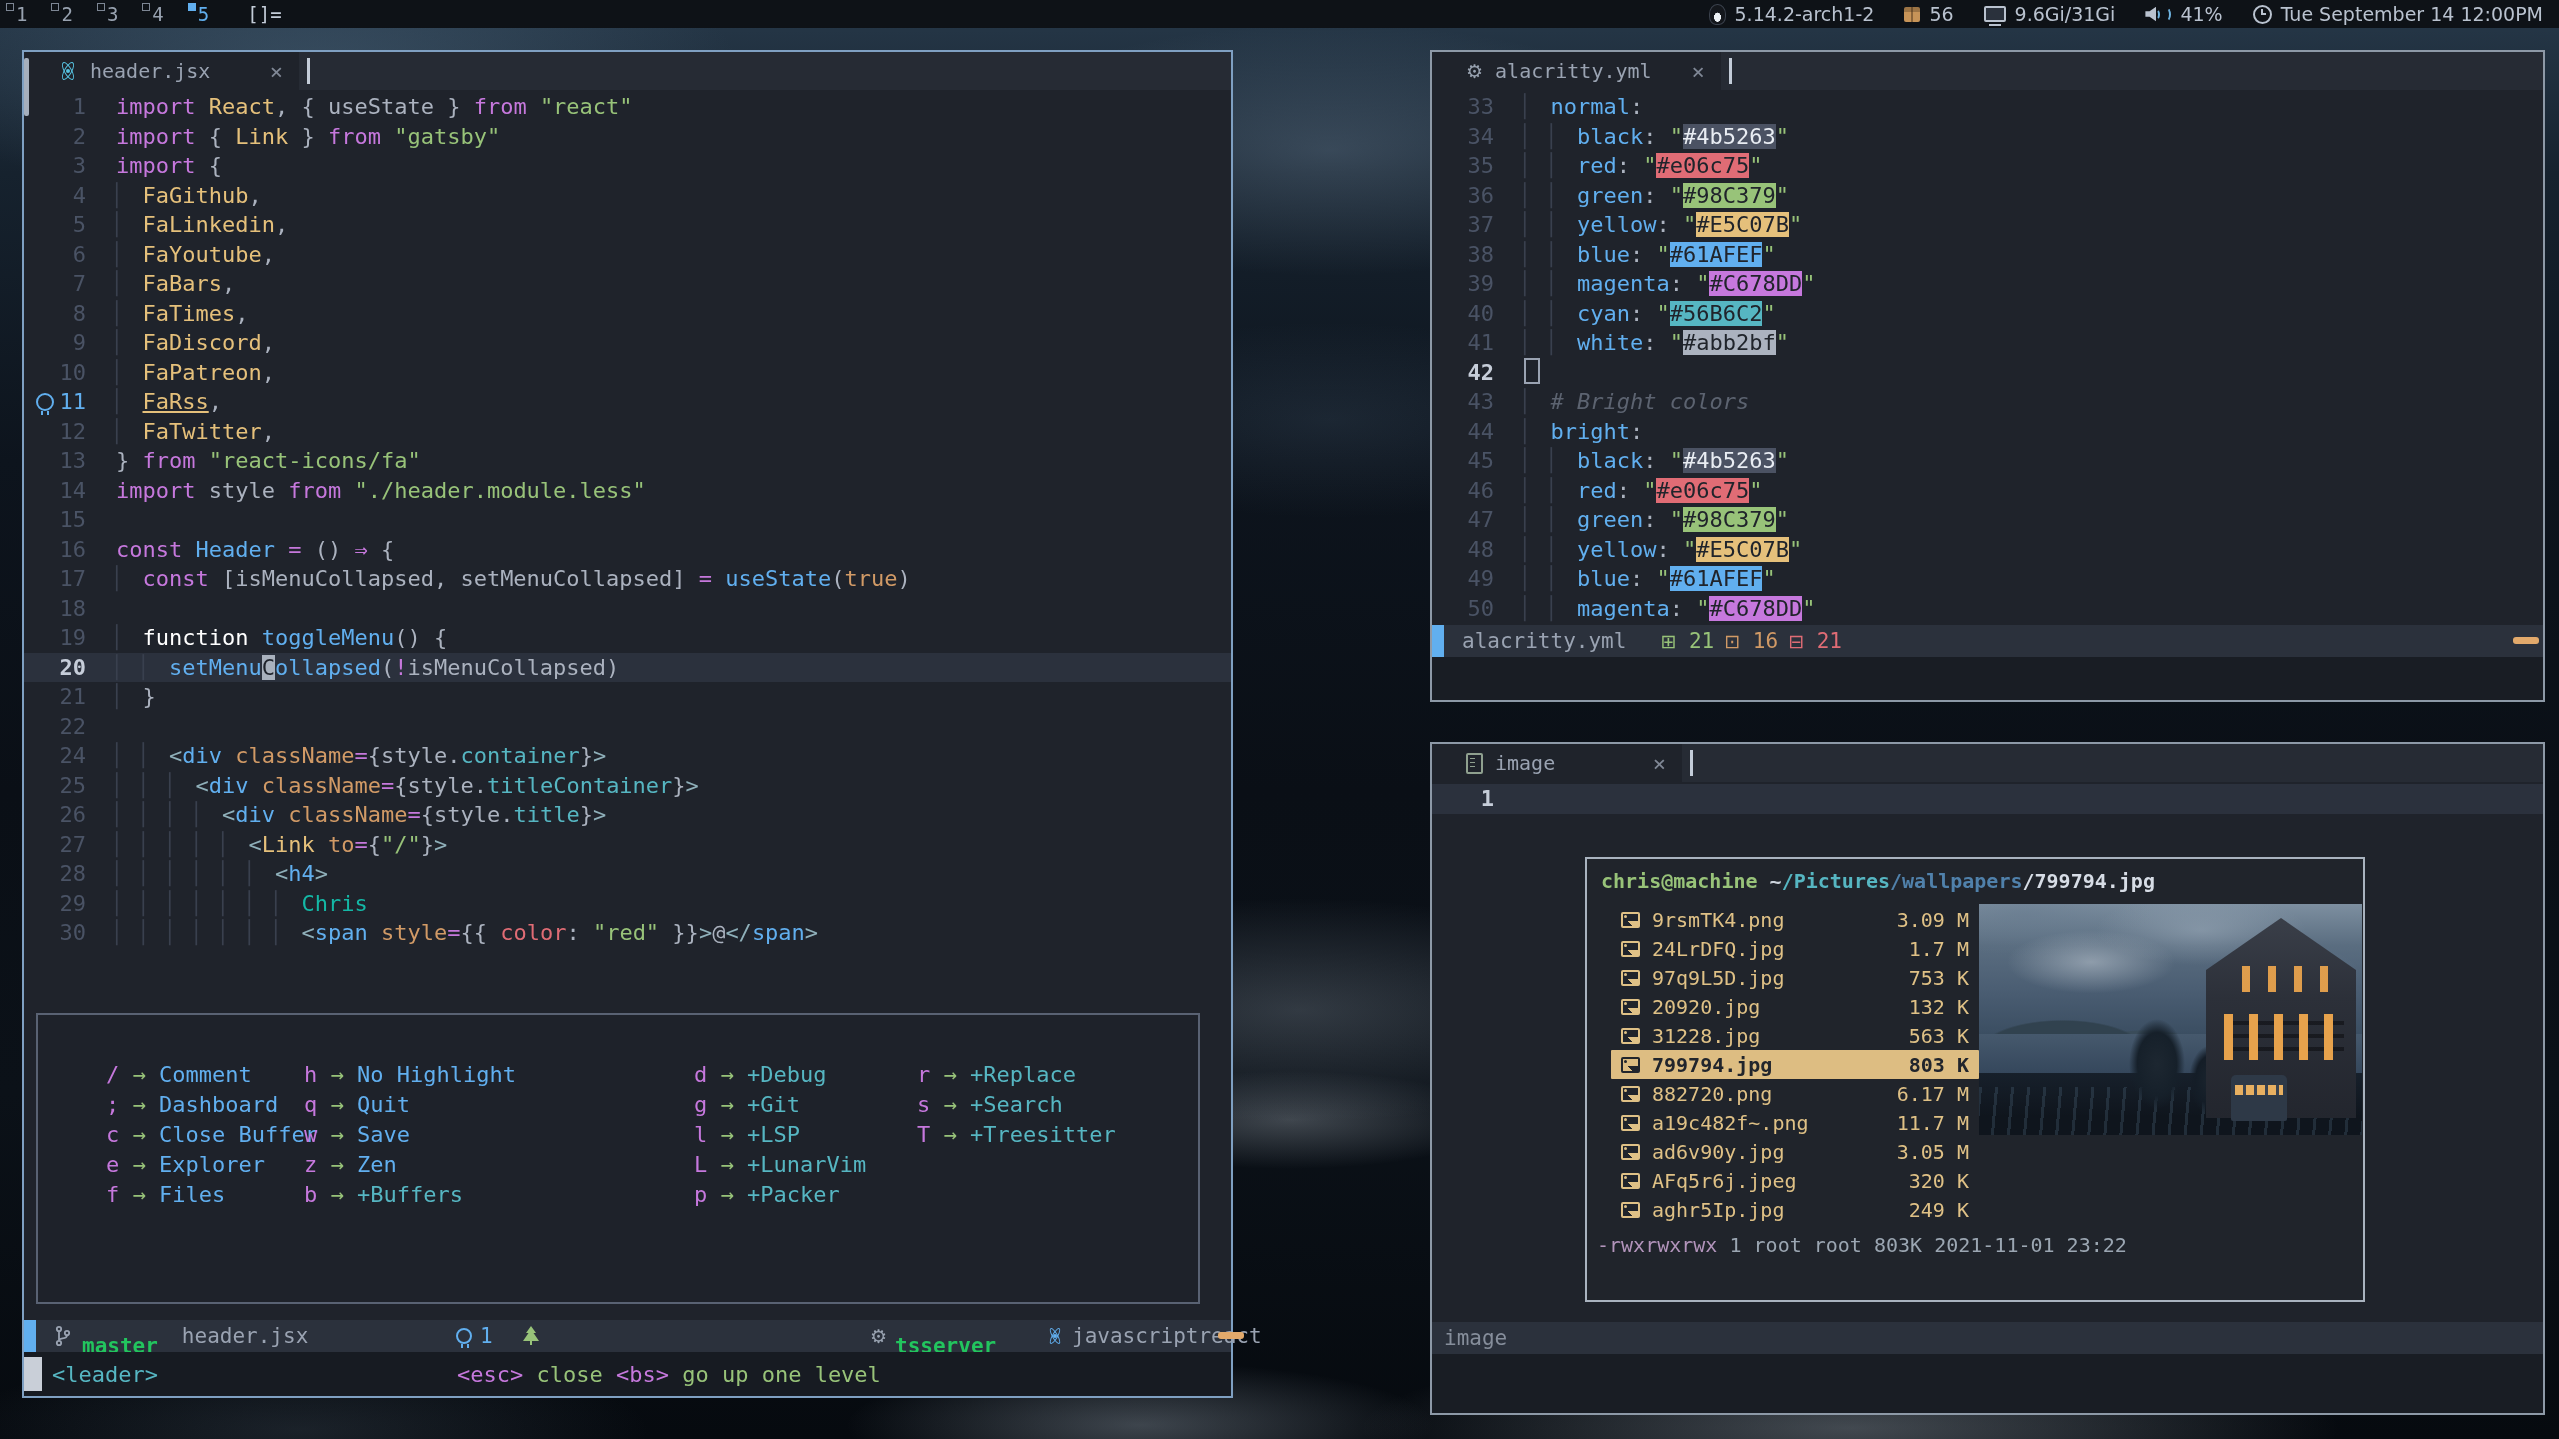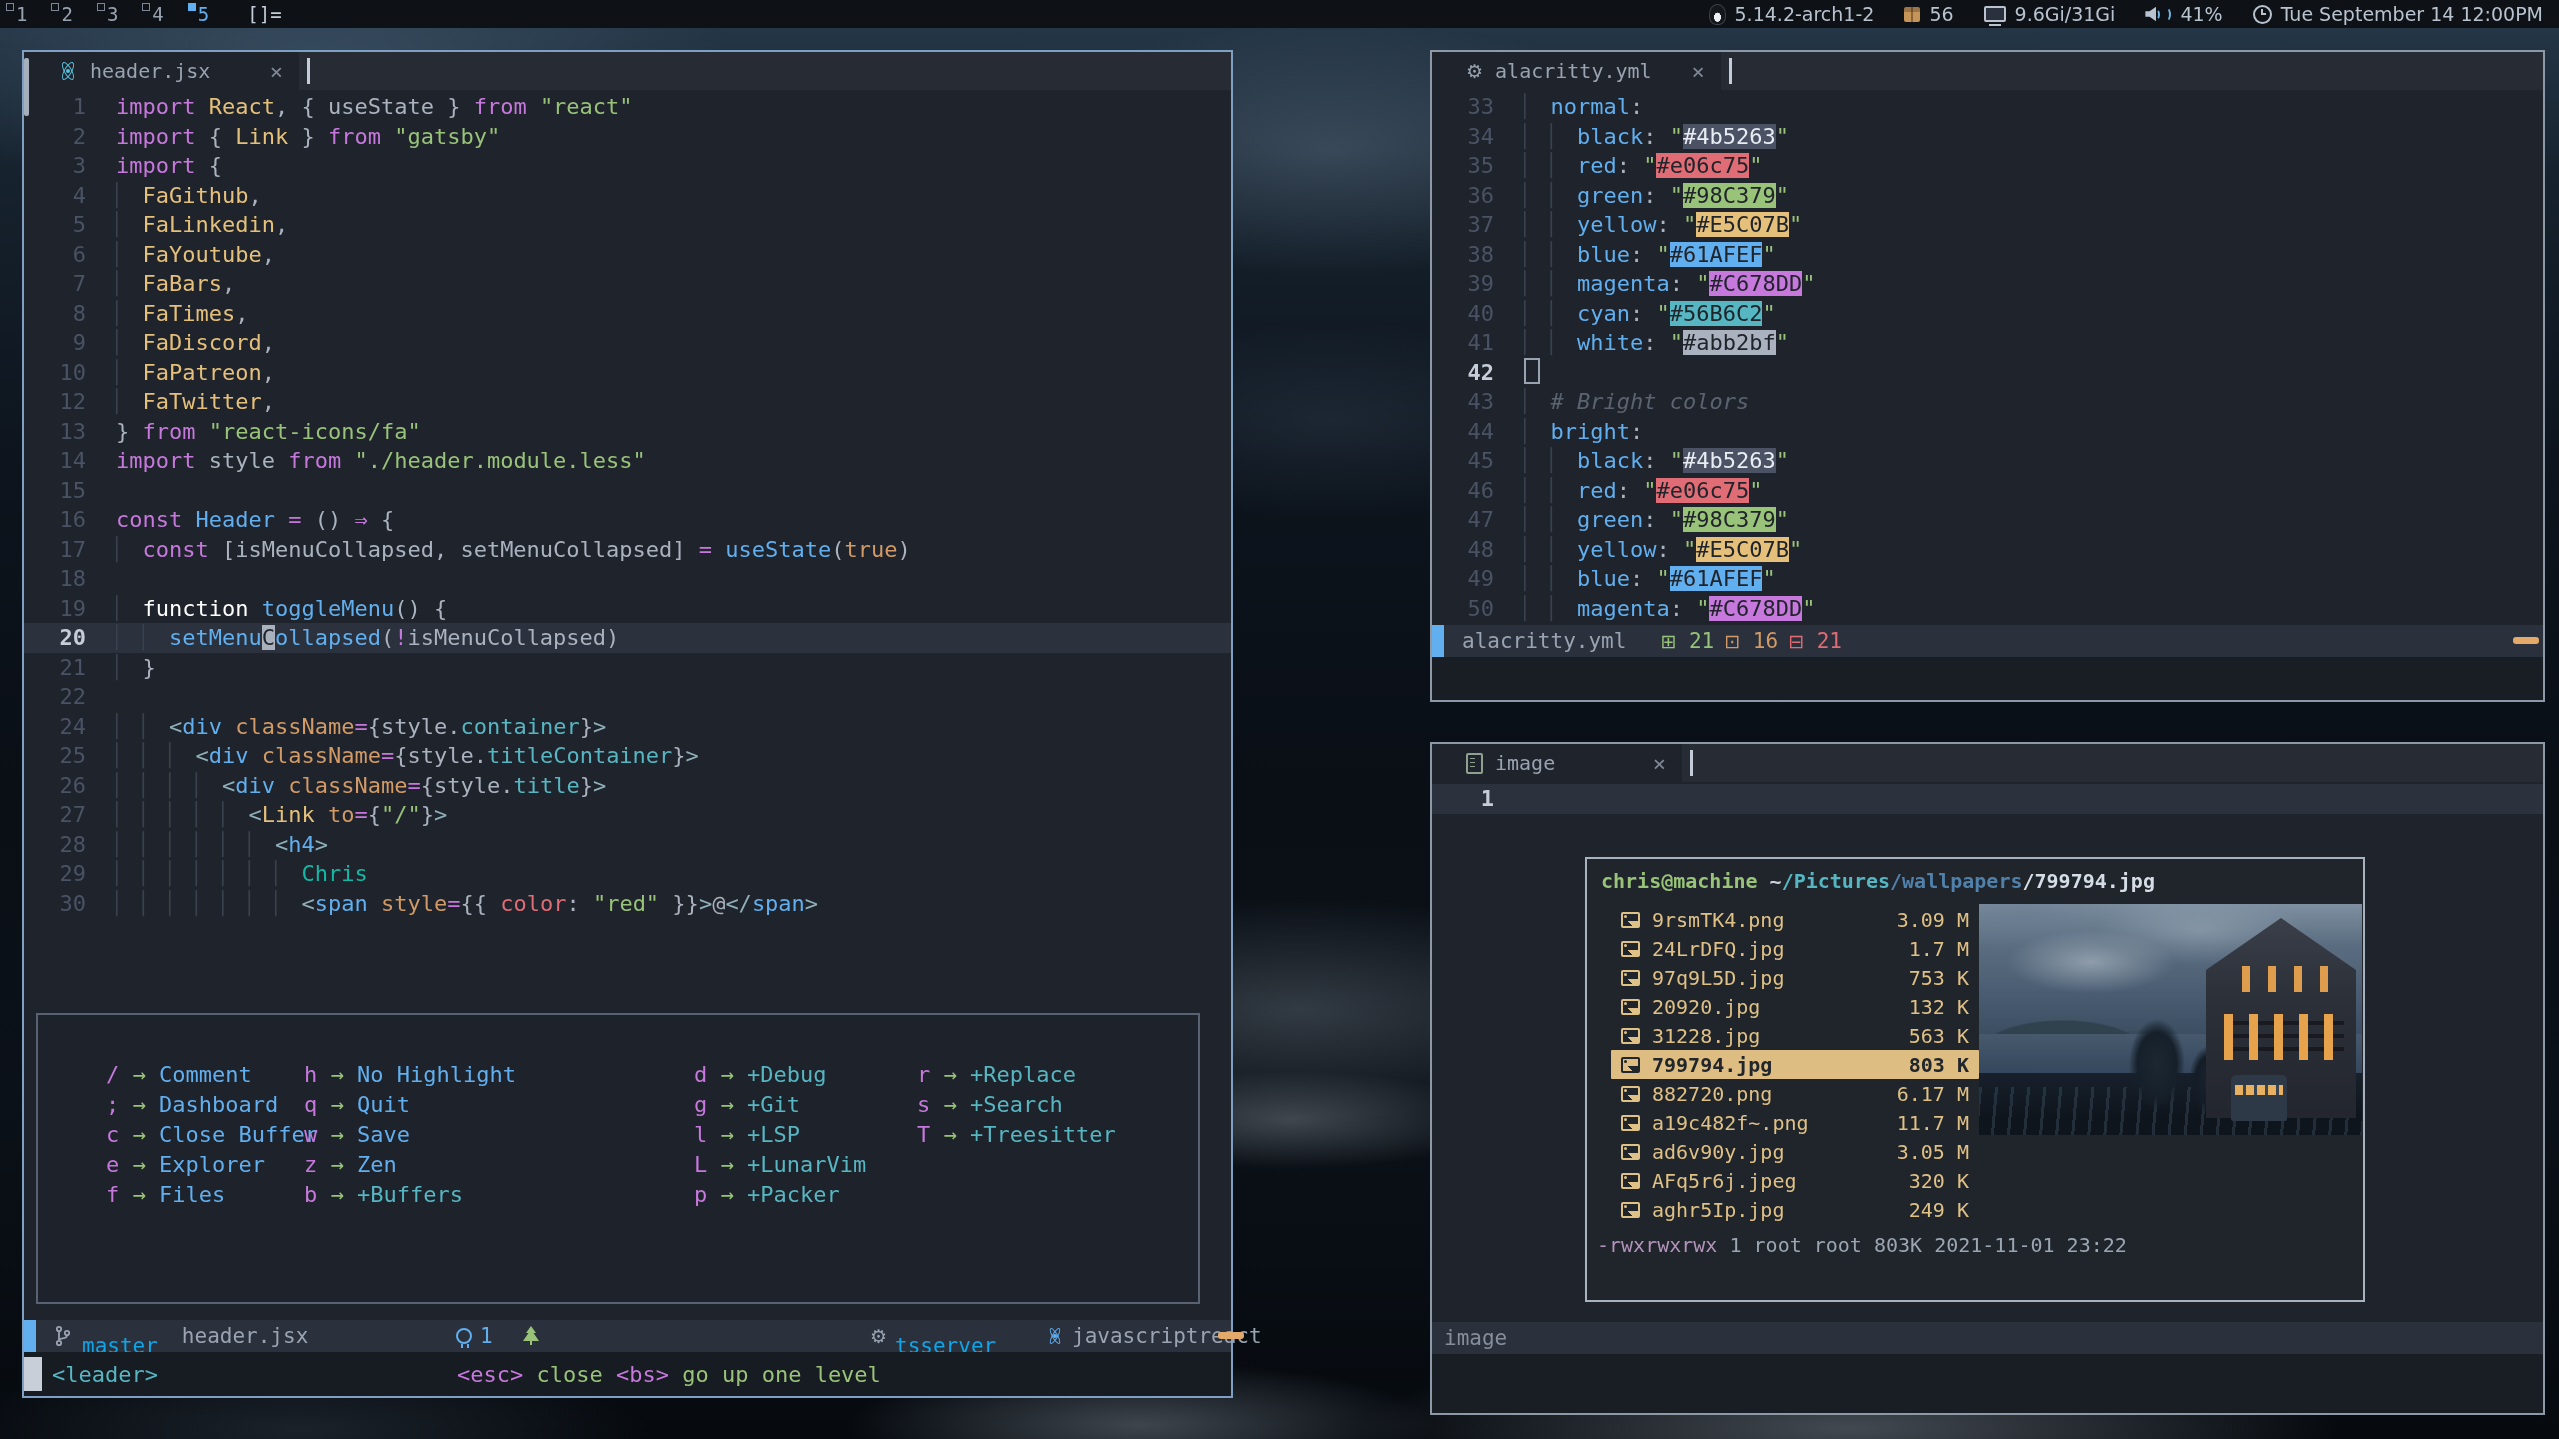--- a/index.html
+++ b/index.html
@@ -82,21 +82,21 @@
   .whichkey{position:absolute;left:12px;top:961px;width:1160px;height:287px;background:#1e222a;border:2px solid #596273;}
   .wk-col{position:absolute;top:45px;font:22px/30px "DejaVu Sans Mono",monospace;white-space:pre;}
   .wk-col:nth-child(1){left:68px;} .wk-col:nth-child(2){left:266px;}
   .wk-col:nth-child(3){left:656px;} .wk-col:nth-child(4){left:879px;}
   .wk-key{color:#c678dd;} .wk-arrow{color:#98c379;} .wk-label{color:#61afef;} .wk-label.group{color:#56b6c2;}
   
   .statusline{position:absolute;left:0;right:0;height:32px;background:#2b313c;
       font:21px "DejaVu Sans Mono",monospace;color:#9aa3b2;display:flex;align-items:center;gap:10px;}
   #win-left .statusline{top:1268px;} #win-rtop .statusline{top:573px;} #win-rbot .statusline{top:578px;color:#868e9b;}
   .mode-block{width:12px;height:100%;background:#61afef;flex:0 0 auto;}
-  .sl-bold{font-weight:normal;color:#0ea5e9;margin-top:20px;}
+  .sl-bold{font-weight:bold;color:#22c55e;margin-top:20px;}
   .sl-abs{position:absolute;display:flex;align-items:center;gap:8px;}
   .scroll-dash{position:absolute;width:26px;height:7px;background:#e2a96b;border-radius:3px;z-index:9;}
   #win-left .scroll-dash{right:-13px;top:1280px;}
   #win-rtop .scroll-dash{right:4px;top:585px;}
   .cmdline{position:absolute;left:0;right:0;top:1300px;height:44px;background:#171b22;
       font:22px "DejaVu Sans Mono",monospace;display:flex;align-items:center;}
   .cmd-block{width:18px;height:34px;background:#c9cfd8;margin-right:10px;}
   .leader{color:#56b6c2;}
   .hints{position:absolute;left:433px;white-space:pre;}
   .hint-key{color:#c678dd;} .hint-desc{color:#98c379;}
@@ -215,20 +215,21 @@
       <div class="cl"><span class="ln">1</span><span style="color: rgb(198, 120, 221);">import </span><span style="color: rgb(229, 192, 123);">React</span><span style="color: rgb(171, 178, 191);">, { useState } </span><span style="color: rgb(198, 120, 221);">from</span><span style="color: rgb(171, 178, 191);"> </span><span style="color: rgb(152, 195, 121);">"react"</span></div>
       <div class="cl"><span class="ln">2</span><span style="color: rgb(198, 120, 221);">import</span><span style="color: rgb(171, 178, 191);"> { </span><span style="color: rgb(229, 192, 123);">Link</span><span style="color: rgb(171, 178, 191);"> } </span><span style="color: rgb(198, 120, 221);">from</span><span style="color: rgb(171, 178, 191);"> </span><span style="color: rgb(152, 195, 121);">"gatsby"</span></div>
       <div class="cl"><span class="ln">3</span><span style="color: rgb(198, 120, 221);">import</span><span style="color: rgb(171, 178, 191);"> {</span></div>
       <div class="cl"><span class="ln">4</span><span style="color: rgb(57, 64, 78);">▏ </span><span style="color: rgb(229, 192, 123);">FaGithub</span><span style="color: rgb(171, 178, 191);">,</span></div>
       <div class="cl"><span class="ln">5</span><span style="color: rgb(57, 64, 78);">▏ </span><span style="color: rgb(229, 192, 123);">FaLinkedin</span><span style="color: rgb(171, 178, 191);">,</span></div>
       <div class="cl"><span class="ln">6</span><span style="color: rgb(57, 64, 78);">▏ </span><span style="color: rgb(229, 192, 123);">FaYoutube</span><span style="color: rgb(171, 178, 191);">,</span></div>
       <div class="cl"><span class="ln">7</span><span style="color: rgb(57, 64, 78);">▏ </span><span style="color: rgb(229, 192, 123);">FaBars</span><span style="color: rgb(171, 178, 191);">,</span></div>
       <div class="cl"><span class="ln">8</span><span style="color: rgb(57, 64, 78);">▏ </span><span style="color: rgb(229, 192, 123);">FaTimes</span><span style="color: rgb(171, 178, 191);">,</span></div>
       <div class="cl"><span class="ln">9</span><span style="color: rgb(57, 64, 78);">▏ </span><span style="color: rgb(229, 192, 123);">FaDiscord</span><span style="color: rgb(171, 178, 191);">,</span></div>
       <div class="cl"><span class="ln">10</span><span style="color: rgb(57, 64, 78);">▏ </span><span style="color: rgb(229, 192, 123);">FaPatreon</span><span style="color: rgb(171, 178, 191);">,</span></div>
+      <div class="cl"><span class="ln blue">11</span><span class="sign bulb"></span><span style="color: rgb(57, 64, 78);">▏ </span><span style="color: rgb(229, 192, 123); text-decoration: underline;">FaRss</span><span style="color: rgb(171, 178, 191);">,</span></div>
       <div class="cl"><span class="ln">12</span><span style="color: rgb(57, 64, 78);">▏ </span><span style="color: rgb(229, 192, 123);">FaTwitter</span><span style="color: rgb(171, 178, 191);">,</span></div>
       <div class="cl"><span class="ln">13</span><span style="color: rgb(171, 178, 191);">} </span><span style="color: rgb(198, 120, 221);">from</span><span style="color: rgb(171, 178, 191);"> </span><span style="color: rgb(152, 195, 121);">"react-icons/fa"</span></div>
       <div class="cl"><span class="ln">14</span><span style="color: rgb(198, 120, 221);">import</span><span style="color: rgb(171, 178, 191);"> style </span><span style="color: rgb(198, 120, 221);">from</span><span style="color: rgb(171, 178, 191);"> </span><span style="color: rgb(152, 195, 121);">"./header.module.less"</span></div>
       <div class="cl"><span class="ln">15</span></div>
       <div class="cl"><span class="ln">16</span><span style="color: rgb(198, 120, 221);">const </span><span style="color: rgb(97, 175, 239);">Header</span><span style="color: rgb(171, 178, 191);"> </span><span style="color: rgb(198, 120, 221);">=</span><span style="color: rgb(171, 178, 191);"> () </span><span style="color: rgb(198, 120, 221);">⇒</span><span style="color: rgb(171, 178, 191);"> {</span></div>
       <div class="cl"><span class="ln">17</span><span style="color: rgb(57, 64, 78);">▏ </span><span style="color: rgb(198, 120, 221);">const</span><span style="color: rgb(171, 178, 191);"> [isMenuCollapsed, setMenuCollapsed] </span><span style="color: rgb(198, 120, 221);">=</span><span style="color: rgb(171, 178, 191);"> </span><span style="color: rgb(97, 175, 239);">useState</span><span style="color: rgb(171, 178, 191);">(</span><span style="color: rgb(209, 154, 102);">true</span><span style="color: rgb(171, 178, 191);">)</span></div>
       <div class="cl"><span class="ln">18</span></div>
       <div class="cl"><span class="ln">19</span><span style="color: rgb(57, 64, 78);">▏ </span><span style="color: #ffffff;">function</span><span style="color: rgb(171, 178, 191);"> </span><span style="color: rgb(97, 175, 239);">toggleMenu</span><span style="color: rgb(171, 178, 191);">() {</span></div>
       <div class="cl curline"><span class="ln">20</span><span style="color: rgb(57, 64, 78);">▏ ▏ </span><span style="color: rgb(97, 175, 239);">setMenu</span><span class="cursor-block">C</span><span style="color: rgb(97, 175, 239);">ollapsed</span><span style="color: rgb(171, 178, 191);">(</span><span style="color: rgb(198, 120, 221);">!</span><span style="color: rgb(171, 178, 191);">isMenuCollapsed)</span></div>
       <div class="cl"><span class="ln">21</span><span style="color: rgb(57, 64, 78);">▏ </span><span style="color: rgb(171, 178, 191);">}</span></div>

